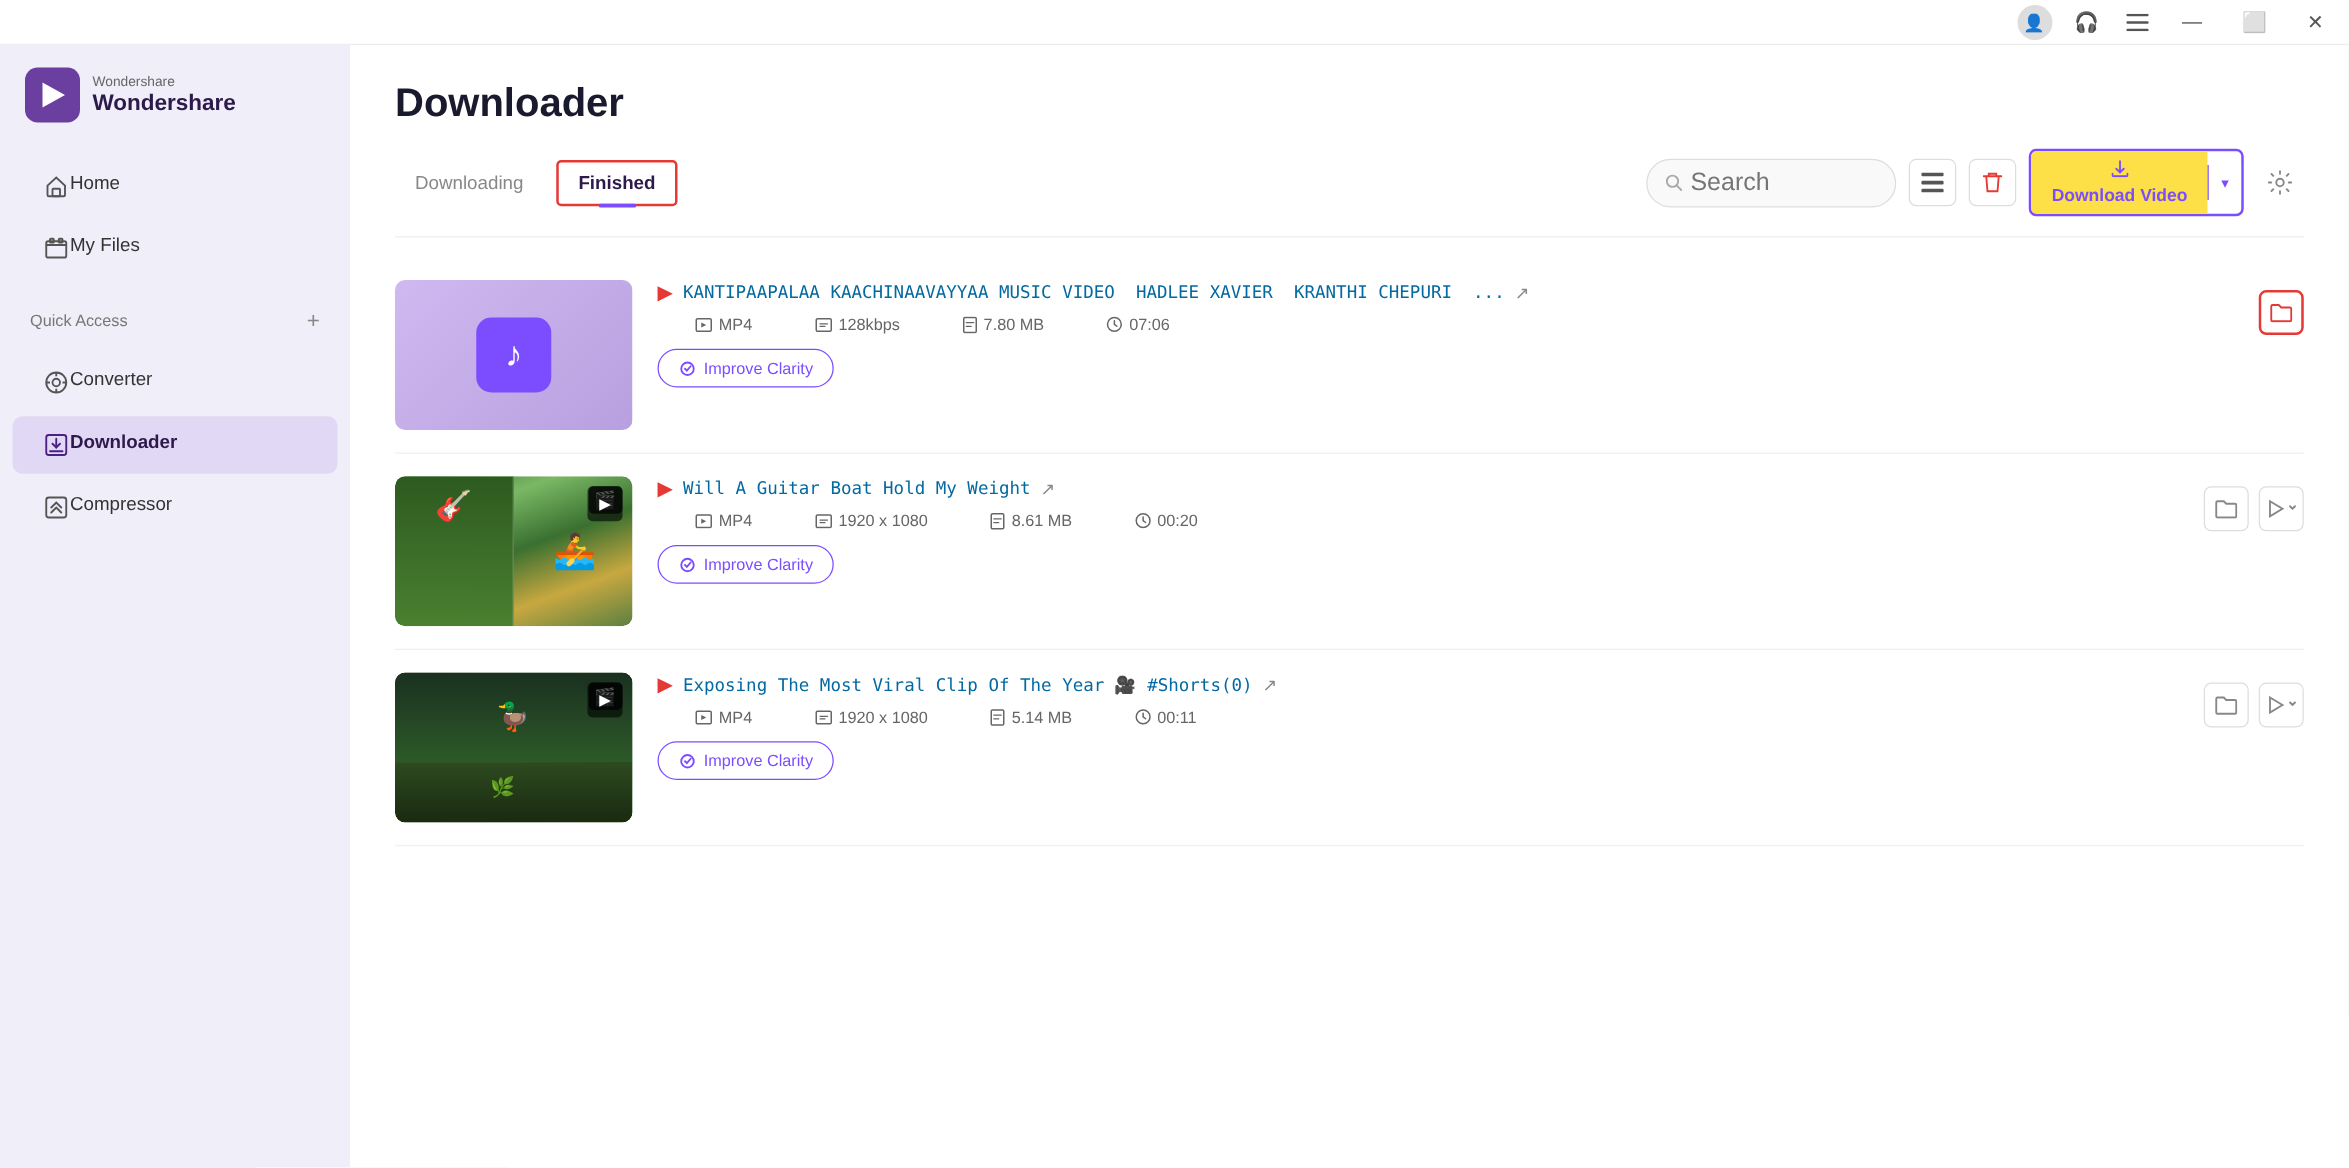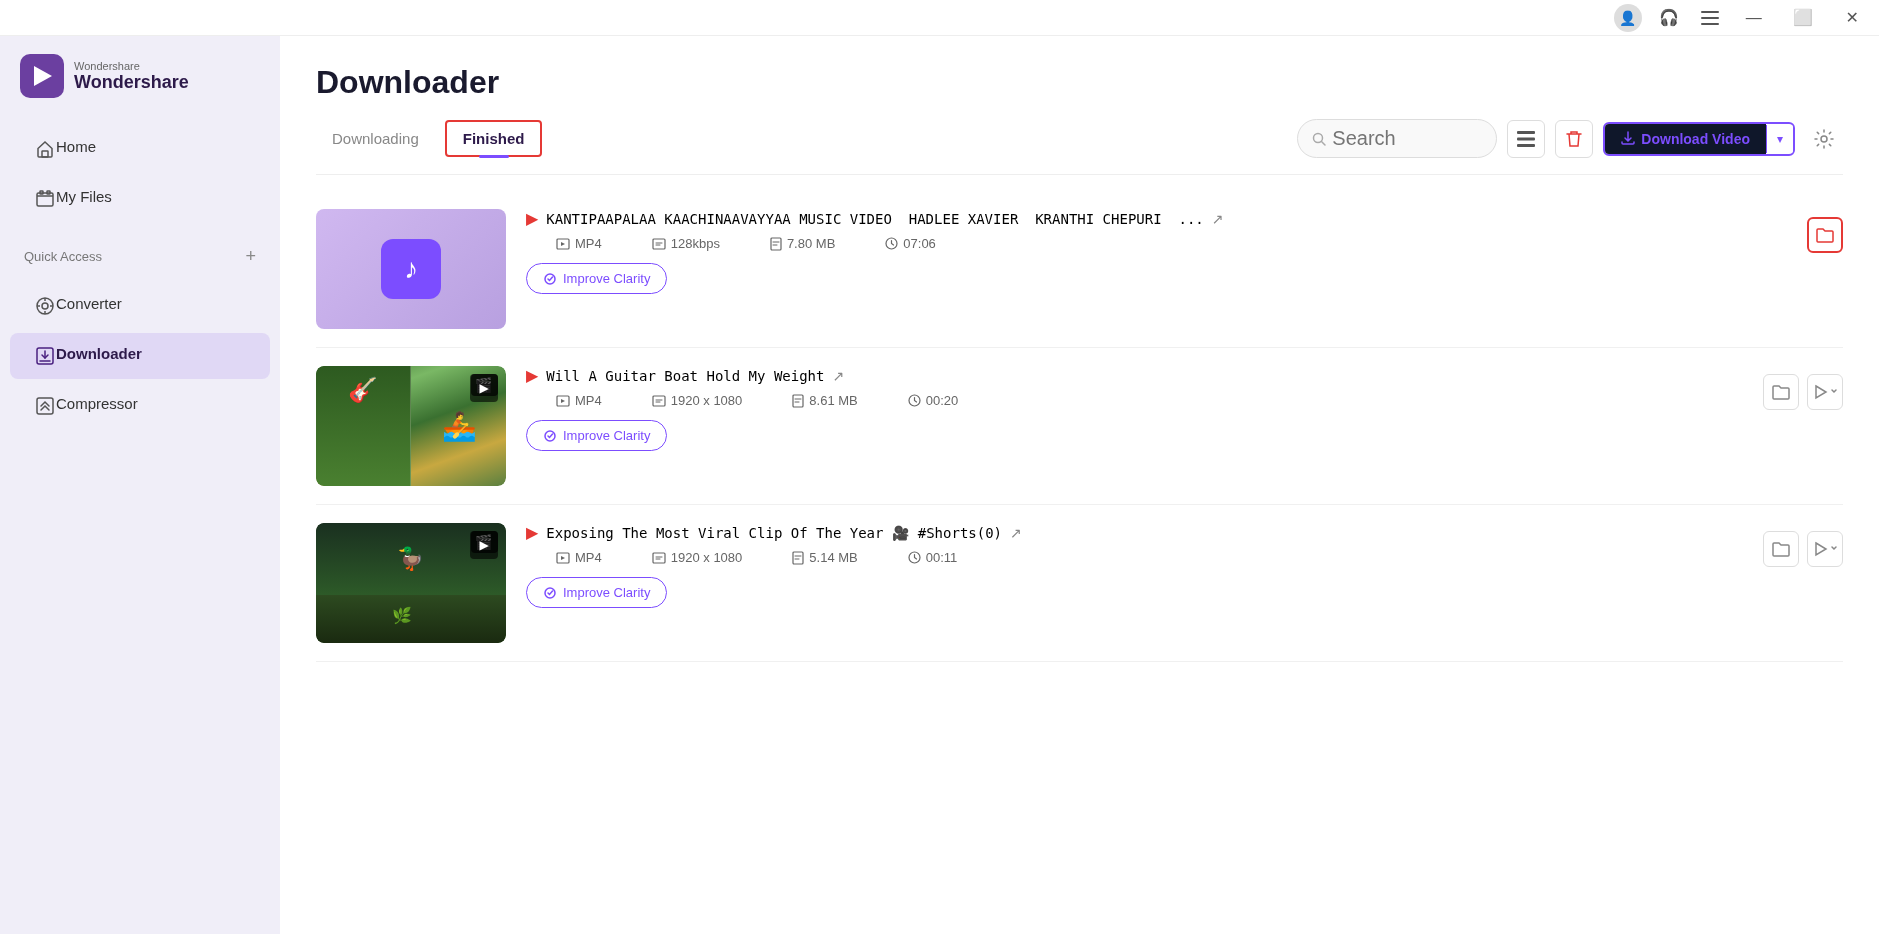--- a/index.html
+++ b/index.html
@@ -92,22 +92,22 @@
       width: 38px; height: 38px; border-radius: 6px; border: 1px solid #ddd;
       background: #fff; display: flex; align-items: center; justify-content: center;
       cursor: pointer; color: #e53935; font-size: 16px;
     }
 
     .download-btn {
       display: flex; align-items: center; border: 2px solid #7c4dff; border-radius: 6px;
       overflow: hidden;
     }
     .download-btn-main {
-      padding: 7px 16px; background: #0f172a; color: #7c4dff; font-size: 14px; font-weight: 600;
-      border: none; cursor: pointer; display: flex; gap: 6px;
+      padding: 7px 16px; background: #fde047; color: #7c4dff; font-size: 14px; font-weight: 600;
+      border: none; cursor: pointer; display: flex; align-items: center; gap: 6px; flex-direction: column;
     }
     .download-btn-arrow {
       padding: 7px 10px; border-left: 1px solid #7c4dff; background: #fff; color: #7c4dff;
       cursor: pointer; border: none; border-left: 1px solid #7c4dff; font-size: 12px;
     }
 
     .settings-btn {
       width: 38px; height: 38px; display: flex; align-items: center; justify-content: center;
       cursor: pointer; color: #888; font-size: 18px;
     }
@@ -139,21 +139,21 @@
       background: rgba(0,0,0,0.7); border-radius: 4px; padding: 3px 5px;
       font-size: 14px; color: #fff;
     }
 
     .video-info { flex: 1; min-width: 0; }
     .video-title-row {
       display: flex; align-items: center; gap: 8px; margin-bottom: 8px;
     }
     .yt-icon { color: #e53935; font-size: 16px; flex-shrink: 0; }
     .video-title {
-      font-size: 14px; font-weight: 500; color: #000000; font-family: monospace;
+      font-size: 14px; font-weight: 500; color: #0369a1; font-family: monospace;
       white-space: nowrap; overflow: hidden; text-overflow: ellipsis;
     }
     .external-link-icon { font-size: 14px; color: #888; cursor: pointer; flex-shrink: 0; }
 
     .video-meta {
       display: flex; align-items: center; gap: 20px; font-size: 13px; color: #666; margin-bottom: 12px;
     }
     .meta-item { display: flex; align-items: center; gap: 5px; padding-left: 30px; }
 
     .improve-btn {

